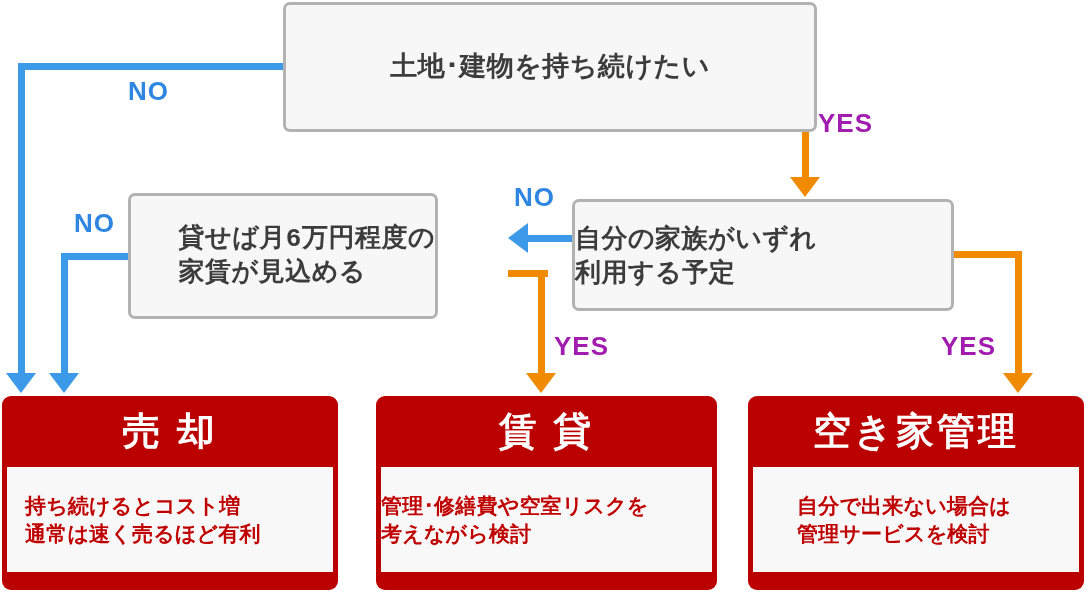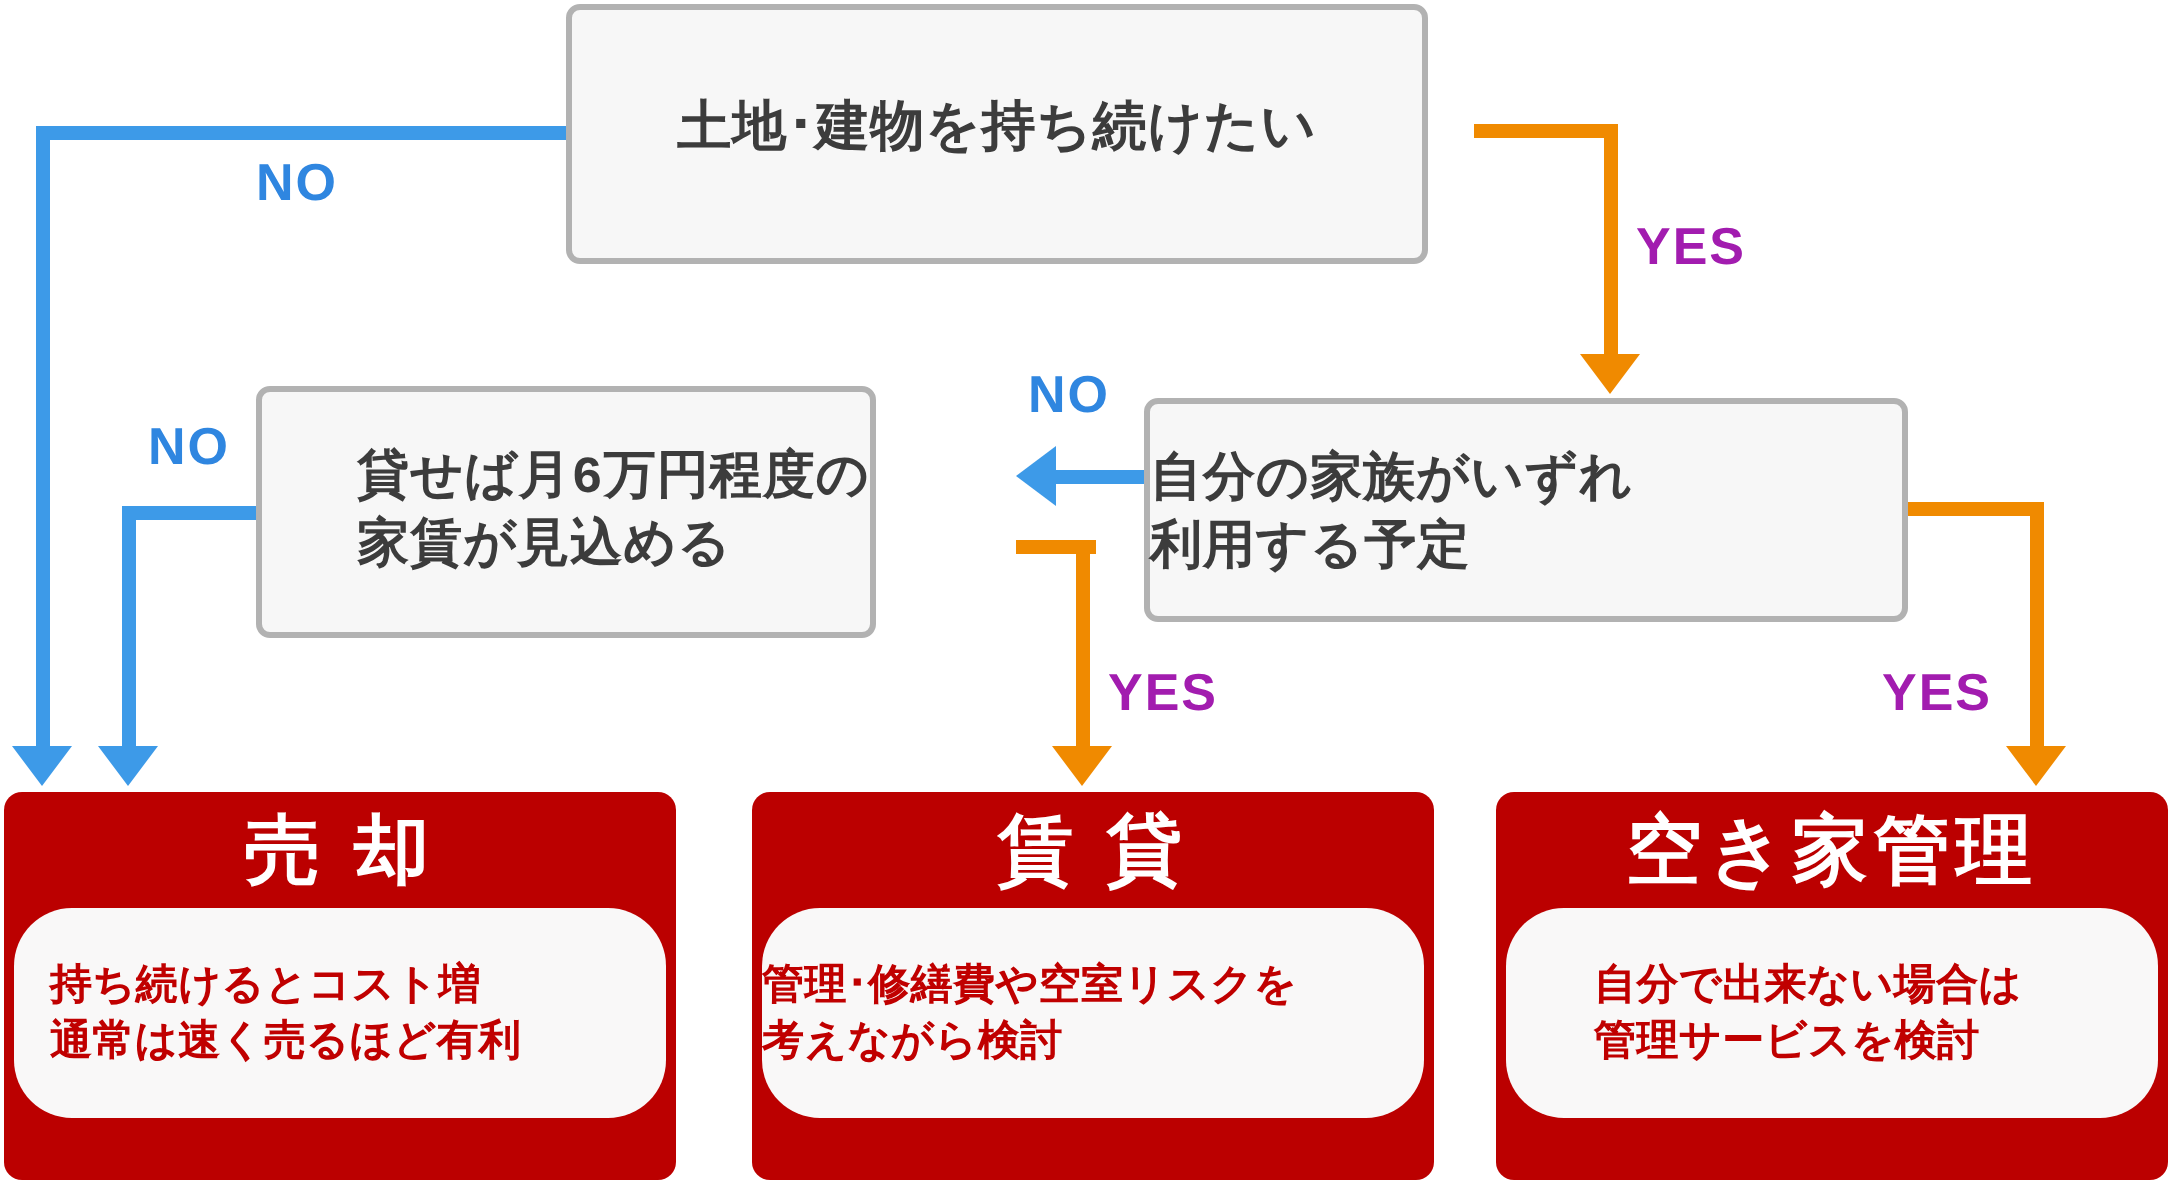--- a/index.html
+++ b/index.html
@@ -30,62 +30,61 @@
     z-index: 5;
   }
   .qbox .qtext {
     font-weight: bold;
     color: #3c3c3c;
     line-height: 1.32;
     letter-spacing: 0.5px;
     white-space: pre-line;
   }
 
-  #q-keep { left: 283px; top: 2px; width: 431px; height: 130px; justify-content: center; font-family: Liberation Mono, monospace; }
+  #q-keep { left: 283px; top: 2px; width: 534px; height: 130px; justify-content: center; }
   #q-keep .qtext { font-size: 27px; text-align: center; }
 
   #q-rent { left: 128px; top: 193px; width: 310px; height: 126px; justify-content: flex-end; font-family: Liberation Mono, monospace; }
   #q-rent .qtext { font-size: 26px; text-align: left; padding-left: 34px; }
 
   #q-family { left: 572px; top: 199px; width: 382px; height: 112px; justify-content: flex-start; }
   #q-family .qtext { font-size: 26px; text-align: left; }
 
   
   .rbox {
     position: absolute;
     box-sizing: border-box;
     background: #bb0000;
     border-radius: 9px;
     overflow: hidden;
     z-index: 6;
     padding: 0 0 5px 0;
   }
   .rbox .rhead {
-    height: 58px;
+    height: 71px;
     display: flex;
     align-items: center;
     justify-content: center;
     color: #ffffff;
     font-weight: bold;
     font-size: 38px;
     letter-spacing: 3px;
   }
   .rbox .rbody {
     margin: 0 5px 0 5px;
     background: #f9f8f8;
     height: 105px;
     display: flex;
     align-items: center;
     color: #c00000;
     font-weight: bold;
     font-size: 21px;
     line-height: 1.33;
     white-space: pre-line;
     letter-spacing: 0.2px;
-    border-radius: 29px;
   }
 
   #r-sell   { left: 2px;   top: 396px; width: 336px; height: 194px; }
   #r-sell   .rbody { padding-left: 18px; }
   #r-lease  { left: 376px; top: 396px; width: 341px; height: 194px; }
   #r-lease  .rbody { }
   #r-vacant { left: 748px; top: 396px; width: 336px; height: 194px; }
   #r-vacant .rbody { padding-left: 44px; }
 
   

